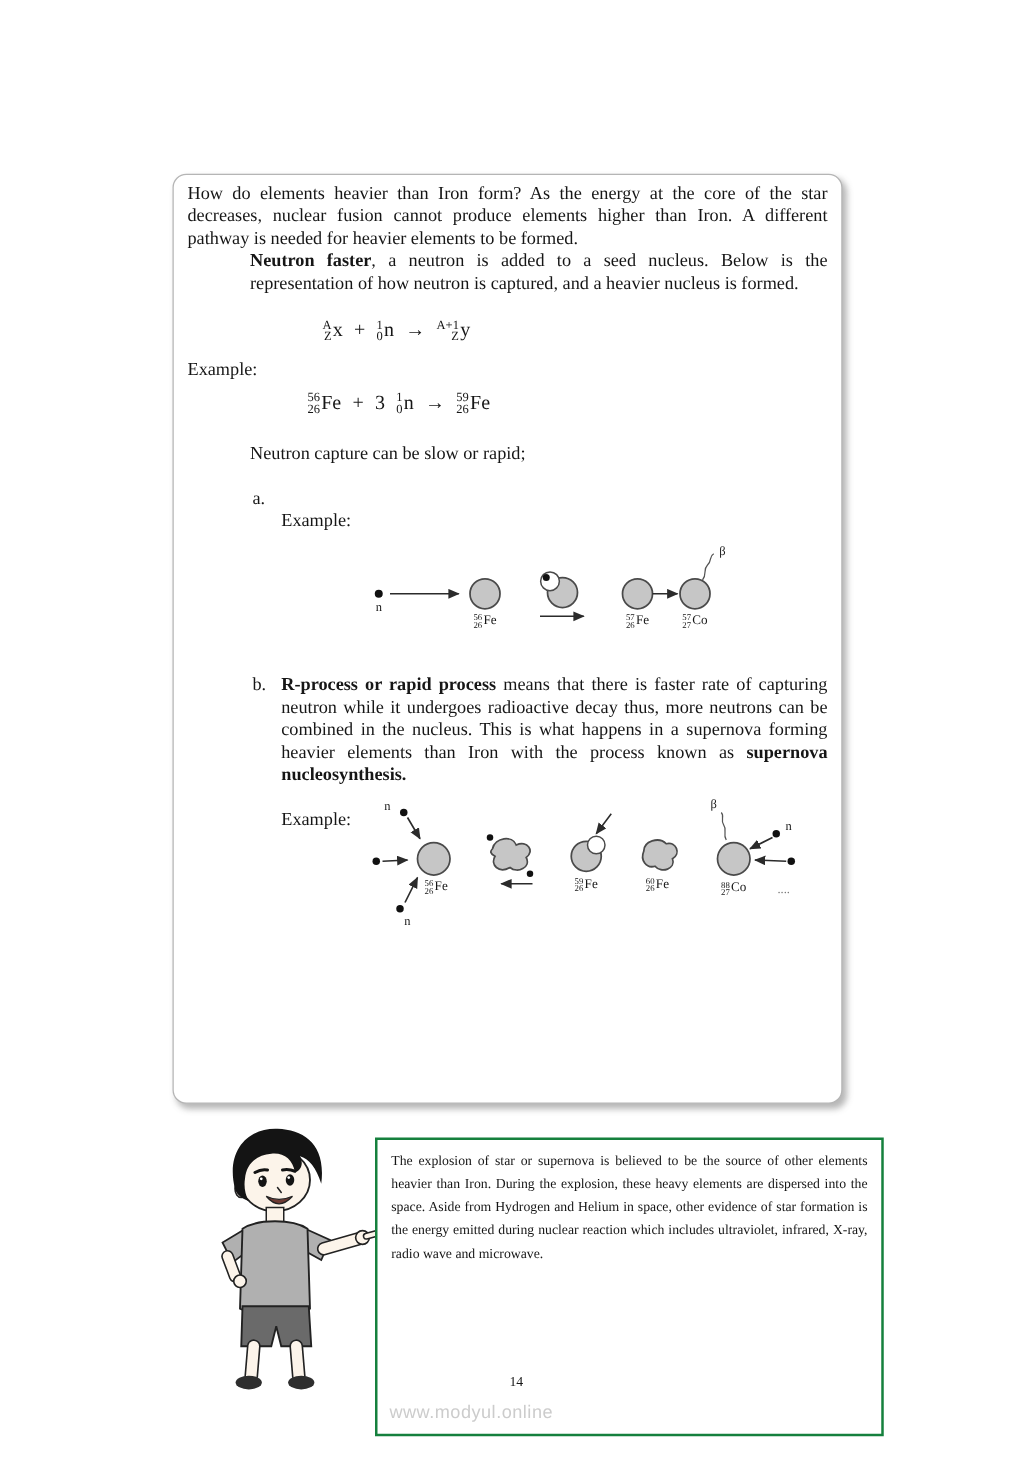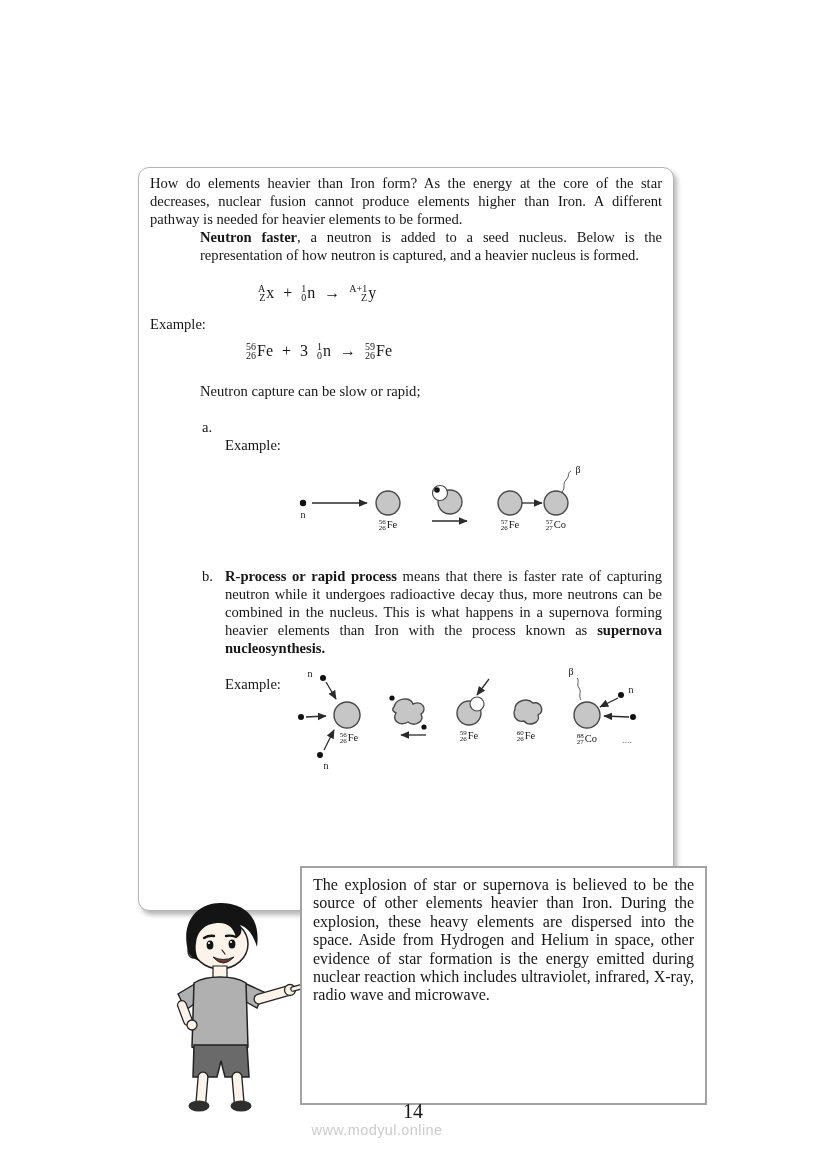--- a/index.html
+++ b/index.html
@@ -5,21 +5,21 @@
   html,body{margin:0;padding:0;}
   body{
     width:826px;height:1169px;position:relative;background:#ffffff;
     font-family:"Liberation Serif","DejaVu Serif",serif;color:#161616;overflow:hidden;
   }
   
   .main-box{
     position:absolute;left:138px;top:139px;width:512px;height:736px;background:#fff;
     border:1.6px solid #b5b5b5;border-radius:11px;
     box-shadow:3px 4px 5px rgba(95,95,95,.45);
-    padding:6px 11px 0 11px;font-size:14.6px;line-height:18px;overflow:hidden;margin-top:28px;
+    padding:6px 11px 0 11px;font-size:14.6px;line-height:18px;overflow:hidden;
   }
   .para{text-align:justify;margin:0;}
   .indent{margin-left:50px;}
   b{font-weight:bold;}
   
   .equation{display:flex;align-items:center;gap:9px;font-size:16px;}
   .eq1{margin:20px 0 0 108px;}
   .eq2{margin:9px 0 0 96px;}
   .nuclide{display:inline-flex;align-items:center;}
   .equation .scripts{display:flex;flex-direction:column;align-items:flex-end;font-size:10px;line-height:9px;margin-right:1px;}
@@ -38,25 +38,25 @@
   .r-diagram{position:relative;width:352px;height:112px;margin-left:12px;flex:none;}
   .dlabel{position:absolute;font-size:10px;line-height:10px;transform:translateX(-50%);white-space:nowrap;}
   .dnuclide{position:absolute;font-size:10.5px;line-height:10px;transform:translateX(-50%);display:inline-flex;align-items:center;white-space:nowrap;}
   .dnuclide .scripts{display:flex;flex-direction:column;align-items:flex-end;font-size:7px;line-height:6.4px;margin-right:1px;}
   .nucleus{fill:#c6c6c6;stroke:#4a4a4a;stroke-width:1.4;}
   .arrow-line{stroke:#2b2b2b;stroke-width:1.3;fill:none;}
   .squiggle{stroke:#555;stroke-width:1;fill:none;}
   .ndot{fill:#111;}
   
   .callout{
-    position:absolute;left:300px;top:866px;width:381px;height:219px;background:#fff;
-    border:2px solid #a3a3a3;padding:8px 11px;font-size:16px;line-height:18.4px;text-align:justify;
+    position:absolute;left:300px;top:910px;width:381px;height:219px;background:#fff;
+    border:2px solid #15803d;padding:8px 11px;font-size:11px;line-height:18.4px;text-align:justify;
   }
   .boy{position:absolute;left:140px;top:897px;width:168px;height:218px;}
-  .page-number{position:absolute;left:0;top:1100px;width:826px;text-align:center;font-size:20px;}
+  .page-number{position:absolute;left:0;top:1100px;width:826px;text-align:center;font-size:11px;}
   .watermark{
     position:absolute;left:0;top:1122px;width:754px;text-align:center;font-size:14.5px;
     color:#cccccc;font-family:"Liberation Sans","DejaVu Sans",sans-serif;letter-spacing:.4px;
   }
 </style>
 </head>
 <body>
 
 <div>
 

